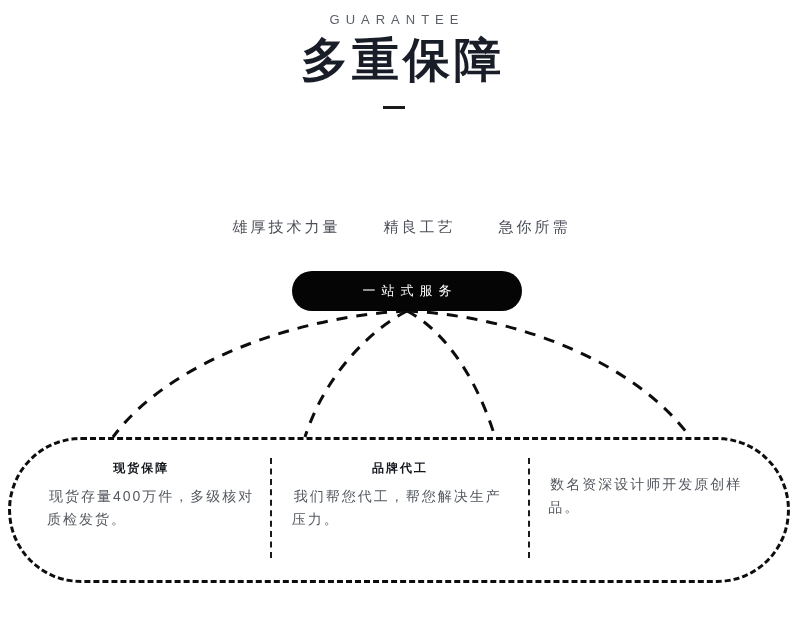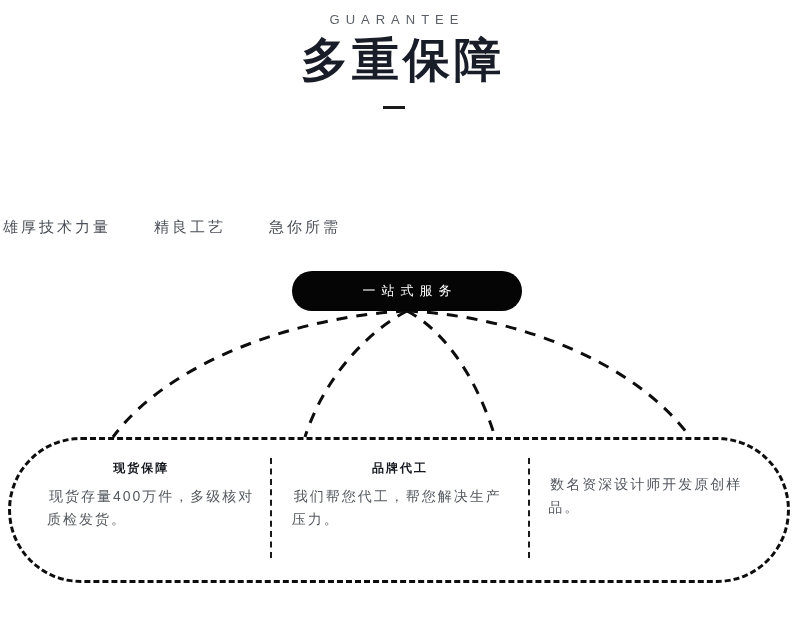--- a/index.html
+++ b/index.html
@@ -61,20 +61,21 @@
     font-weight: 400;
   }
 
   
   .keywords {
     position: absolute;
     top: 218px;
     left: 0;
     width: 800px;
     display: flex;
+    justify-content: center;
     align-items: baseline;
     gap: 40px;
   }
   .keyword {
     font-size: 15px;
     color: #4a4e56;
     letter-spacing: 3px;
     text-indent: 3px;
     white-space: nowrap;
   }

